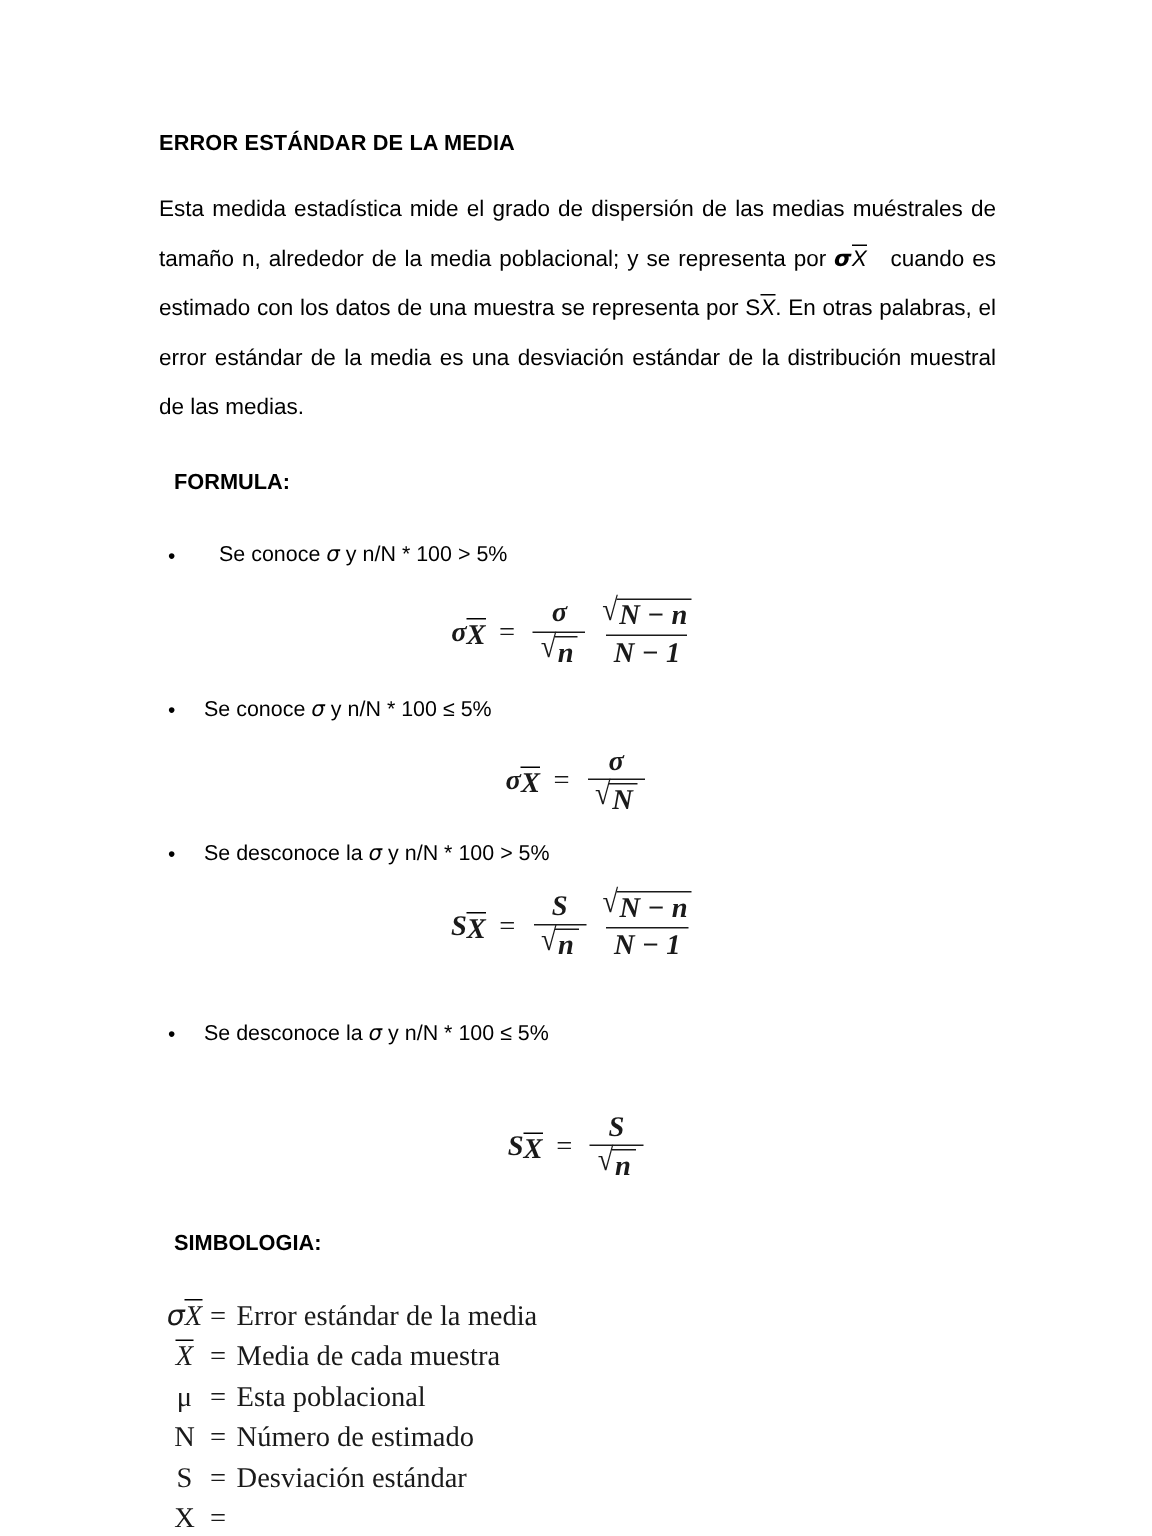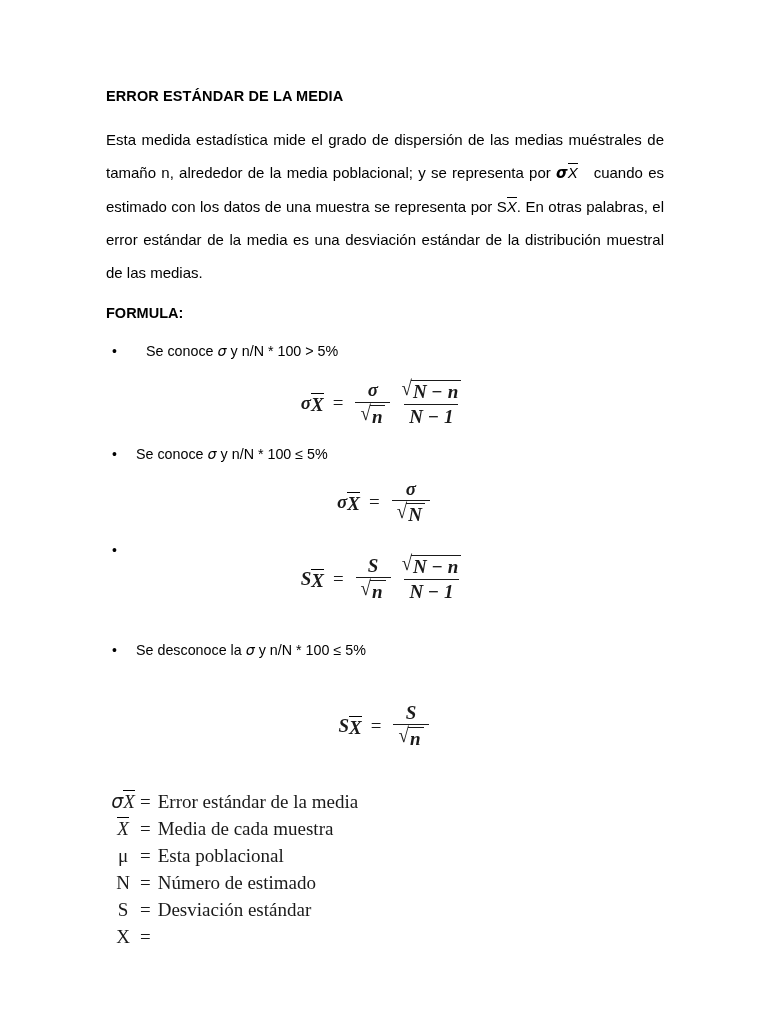--- a/index.html
+++ b/index.html
@@ -35,21 +35,21 @@
   .doc-title {
     font-size: 14.5px;
     font-weight: bold;
     letter-spacing: 0.1px;
     margin: 0 0 18px 0;
     line-height: 1.2;
   }
   .section-heading {
     font-size: 14.5px;
     font-weight: bold;
-    margin: 0;
+    margin: 10px;
     line-height: 1.2;
   }
 
   
   .body-par {
     font-size: 15px;
     line-height: 33px;
     text-align: justify;
     margin: 0;
   }
@@ -218,20 +218,21 @@
         <span class="den"><span class="sqrt">
               <span class="radical">√</span>
               <span class="rad-body">N</span>
             </span></span>
       </span>
     </div>
 
     <div style="height:14px"></div>
     <div class="bullet-row">
       <span class="dot">•</span>
+      <span><span>Se desconoce la </span><span class="sym-sigma">σ</span><span> y n/N * 100 &gt; 5%</span></span>
     </div>
 
     <div style="height:14px"></div>
     <div class="formula">
       <span class="lhs">
           <span>S</span>
           <span class="ovl">X</span>
         </span>
       <span class="eq">=</span>
       <span class="frac">
@@ -266,20 +267,21 @@
       <span class="frac">
         <span class="num">S</span>
         <span class="den"><span class="sqrt">
               <span class="radical">√</span>
               <span class="rad-body">n</span>
             </span></span>
       </span>
     </div>
 
     <div style="height:22px"></div>
+    <h2 class="section-heading">SIMBOLOGIA:</h2>
 
     <div style="height:16px"></div>
     <div class="symbology">
 
       <div class="sym-row">
         <span class="sym-key"><span class="sym-sigma">σ</span><span class="mi ovl">X</span></span>
         <span class="sym-eq">=</span>
         <span class="sym-desc">Error estándar de la media</span>
       </div>
 

